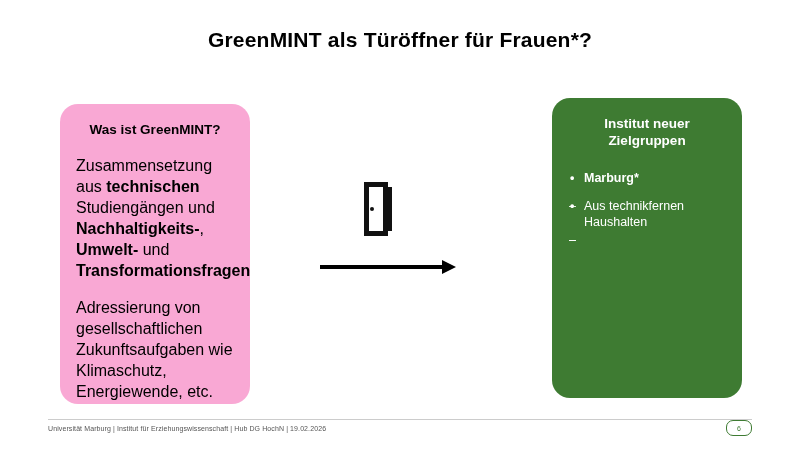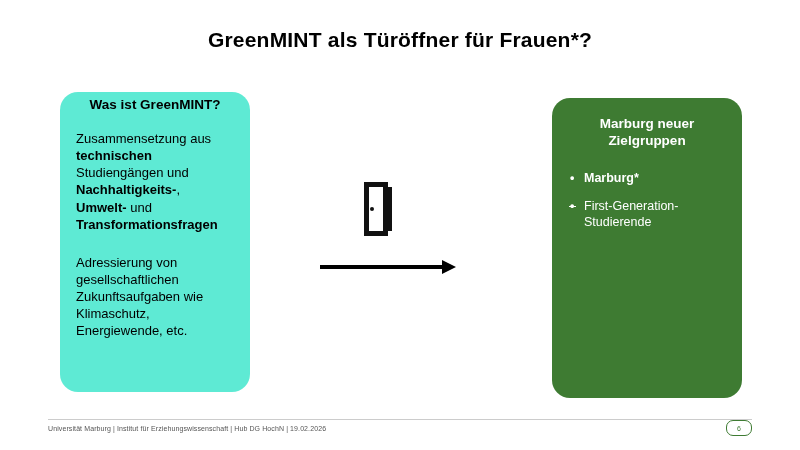--- a/index.html
+++ b/index.html
@@ -30,25 +30,25 @@
     color: #000000;
     letter-spacing: 0.2px;
   }
   .card {
     position: absolute;
     border-radius: 18px;
     box-sizing: border-box;
   }
   .card-left {
     left: 60px;
-    top: 92px;
+    top: 104px;
     width: 190px;
     height: 300px;
-    background: #5eead4;
-    padding: 5px 16px 0 16px;
+    background: #f9a8d4;
+    padding: 18px 16px 0 16px;
   }
   .card-right {
     left: 552px;
     top: 98px;
     width: 190px;
     height: 300px;
     background: #3e7b32;
     padding: 18px 14px 0 14px;
   }
   .card-title {
@@ -57,29 +57,29 @@
     font-size: 13.5px;
     color: #000000;
     line-height: 1.25;
   }
   .card-right .card-title {
     color: #ffffff;
     font-size: 13.5px;
   }
   .para {
     margin-top: 16px;
-    font-size: 13px;
+    font-size: 16px;
     line-height: 1.32;
     color: #000000;
   }
   .para b {
     font-weight: bold;
   }
   .para2 {
-    margin-top: 21px;
+    margin-top: 15px;
   }
   .bullets {
     margin-top: 20px;
     color: #ffffff;
     font-size: 12.5px;
     line-height: 1.34;
   }
   .bullet {
     position: relative;
     padding-left: 18px;
@@ -174,43 +174,43 @@
   </div>
 
   <div class="arrow-wrap">
     <svg width="140" height="18" viewBox="0 0 140 18" xmlns="http://www.w3.org/2000/svg">
       <line x1="2" y1="9" x2="124" y2="9" stroke="#000000" stroke-width="4"></line>
       <polygon points="124,2 138,9 124,16" fill="#000000"></polygon>
     </svg>
   </div>
 
   <div class="card card-right">
-    <div class="card-title">Marburg neuer Zielgruppen</div>
+    <div class="card-title">Institut neuer Zielgruppen</div>
     <div class="bullets">
 
       <div class="bullet">
         <span class="dot">•</span>
         <span>Marburg*</span>
       </div>
 
       <div class="bullet">
         <span class="dot">•</span>
       </div>
 
       <div class="sublist">
+        <div class="subbullet">
+          <span class="dash">–</span>
+          <span>Aus technikfernen Haushalten</span>
+        </div>
         <div class="subbullet">
           <span class="dash">–</span>
         </div>
         <div class="subbullet">
           <span class="dash">–</span>
         </div>
-        <div class="subbullet">
-          <span class="dash">–</span>
-          <span>First-Generation-Studierende</span>
-        </div>
       </div>
 
     </div>
   </div>
 
   <div class="footer-rule"></div>
   <div class="footer">Universität Marburg | Institut für Erziehungswissenschaft | Hub DG HochN | 19.02.2026</div>
   <div class="page-badge">6</div>
 
 </div>

